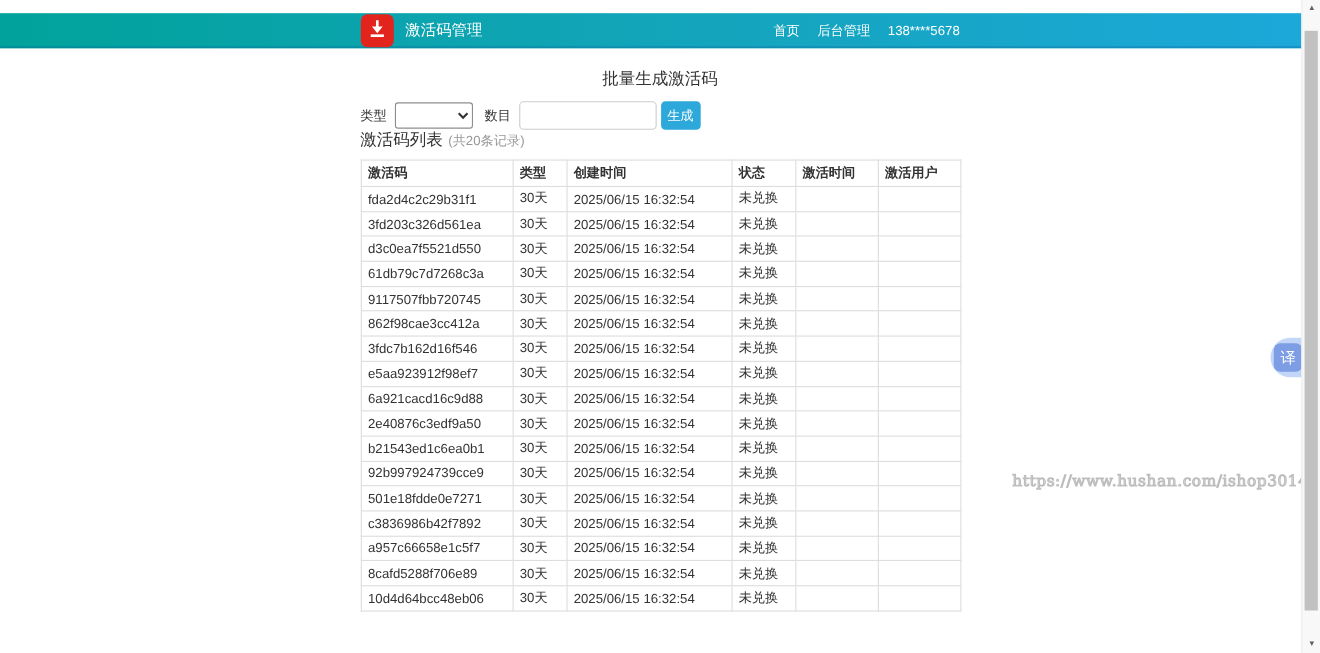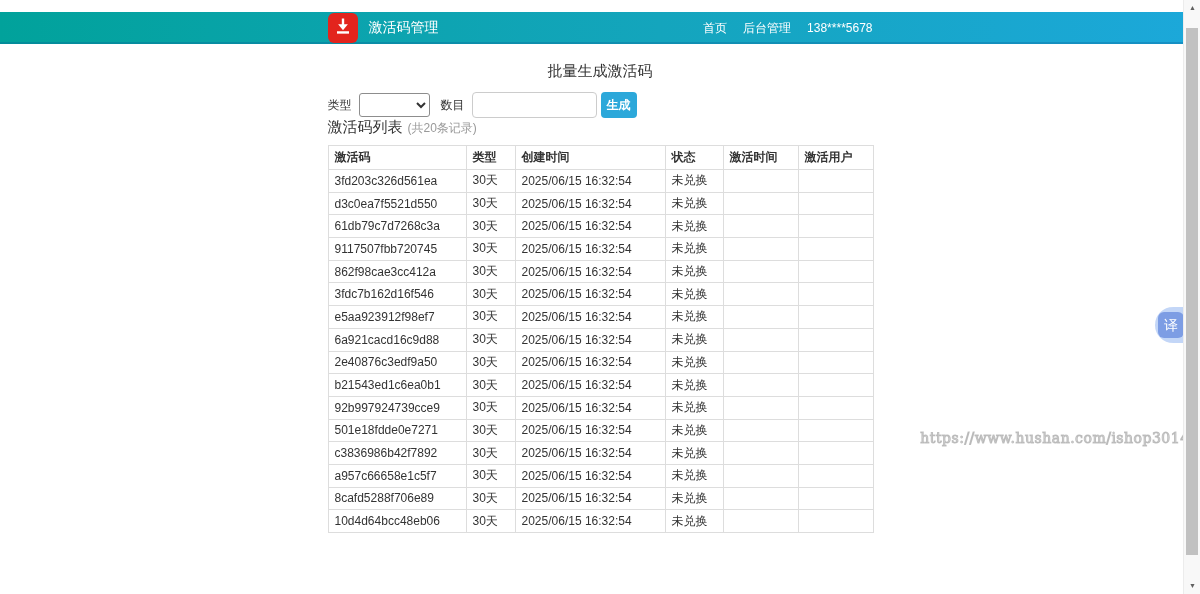--- a/index.html
+++ b/index.html
@@ -48,21 +48,20 @@
     border: 1px solid #cccccc; border-radius: 4px;
     padding: 0 6px; font-size: 12px; color: #333;
   }
   .gen-button {
     margin-left: 4px;
     width: 36px; height: 26px;
     background: #2ca8da; color: #fff;
     border: none; border-radius: 4px;
     font-size: 12px; cursor: pointer;
     font-family: "Liberation Sans", sans-serif;
-    font-weight: bold;
   }
   .list-title-row { margin-top: 0; display: flex; align-items: baseline; }
   .count-note { font-size: 12px; color: #999; margin-left: 5px; }
   
   table.codes {
     border-collapse: collapse;
     width: 545px;
     margin-top: 8px;
     font-size: 12px; color: #333;
     table-layout: fixed;
@@ -184,20 +183,28 @@
           <th>激活码</th>
           <th>类型</th>
           <th>创建时间</th>
           <th>状态</th>
           <th>激活时间</th>
           <th>激活用户</th>
         </tr>
     </thead>
     <tbody>
         <tr>
+          <td>fda2d4c2c29b31f1</td>
+          <td>30天</td>
+          <td>2025/06/15 16:32:54</td>
+          <td>未兑换</td>
+          <td></td>
+          <td></td>
+        </tr>
+        <tr>
           <td>3fd203c326d561ea</td>
           <td>30天</td>
           <td>2025/06/15 16:32:54</td>
           <td>未兑换</td>
           <td></td>
           <td></td>
         </tr>
         <tr>
           <td>d3c0ea7f5521d550</td>
           <td>30天</td>

